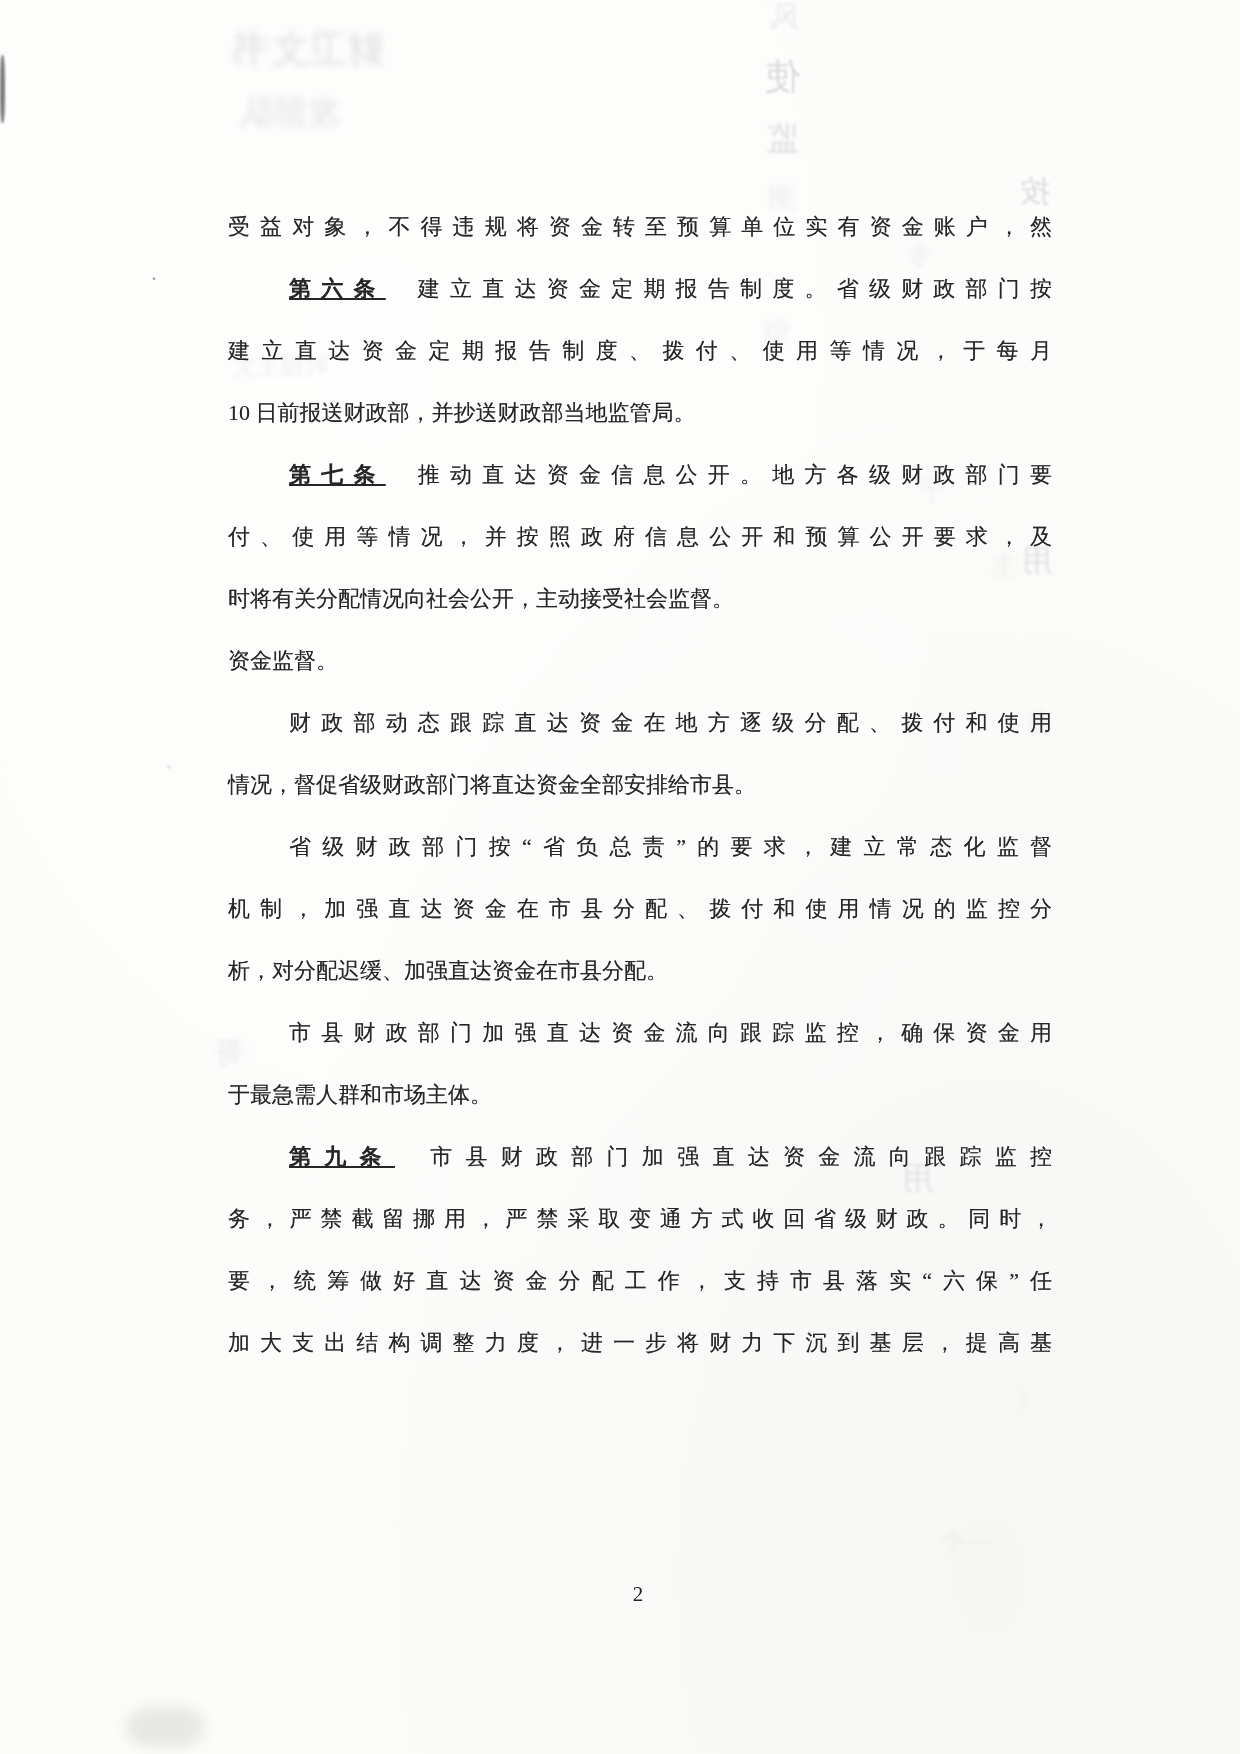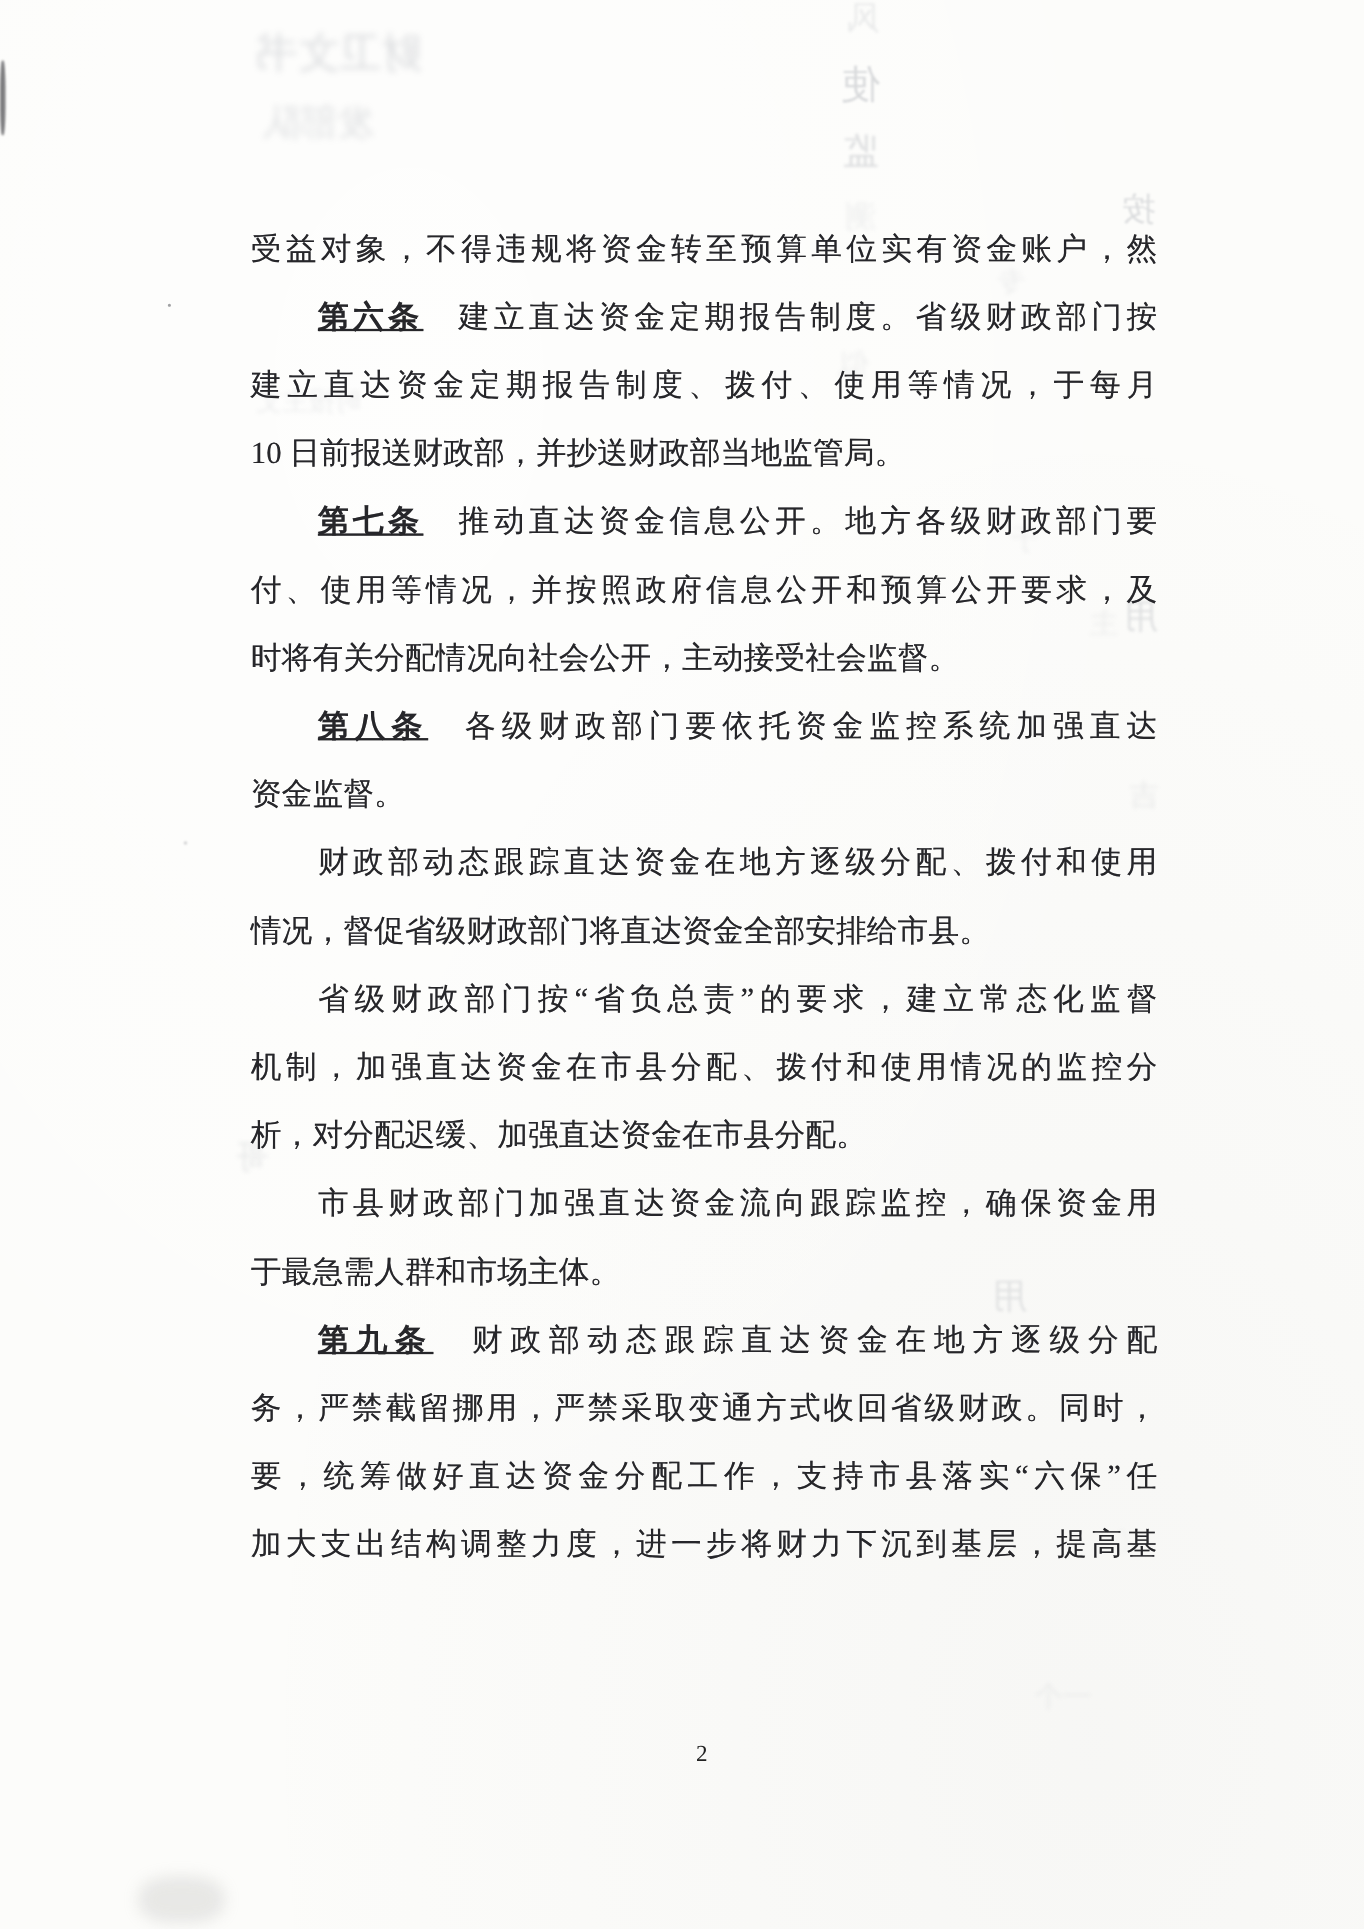--- a/index.html
+++ b/index.html
@@ -13,21 +13,21 @@
     overflow:hidden;
     font-family:"Liberation Serif","DejaVu Serif",serif;
     color:#26262a;
   }
   .doc-text{
     position:absolute;
     left:228px;top:196px;width:824px;
   }
   .line{
     height:62px;line-height:62px;
-    font-size:28px;
+    font-size:22px;
     letter-spacing:0;
     text-shadow:0 0 0.5px rgba(45,45,50,.55);
     white-space:normal;
   }
   .line.full{text-align:justify;text-align-last:justify;text-justify:inter-character;}
   .line.indent{padding-left:61px;}
   .article-no{font-weight:700;text-decoration:underline;}
   .page-number{
     position:absolute;
     top:1582px;left:0;width:100%;
@@ -73,28 +73,27 @@
       <div class="artifact" style="left: 126px; top: 1706px; opacity: 0.28; filter: blur(7px); width: 78px; height: 42px; background: rgb(180, 180, 178); border-radius: 40%;"></div>
     </div>
   <div class="doc-text">
       <div class="line full"><span>受益对象，不得违规将资金转至预算单位实有资金账户，然</span></div>
       <div class="line indent full"><span class="article-no">第六条</span><span>　建立直达资金定期报告制度。省级财政部门按</span></div>
       <div class="line full"><span>建立直达资金定期报告制度、拨付、使用等情况，于每月</span></div>
       <div class="line"><span>10 日前报送财政部，并抄送财政部当地监管局。</span></div>
       <div class="line indent full"><span class="article-no">第七条</span><span>　推动直达资金信息公开。地方各级财政部门要</span></div>
       <div class="line full"><span>付、使用等情况，并按照政府信息公开和预算公开要求，及</span></div>
       <div class="line"><span>时将有关分配情况向社会公开，主动接受社会监督。</span></div>
-      <div class="line indent full"><span class="article-no">第八条</span><span>　各级财政部门要依托资金监控系统加强直达</span></div>
       <div class="line"><span>资金监督。</span></div>
       <div class="line indent full"><span>财政部动态跟踪直达资金在地方逐级分配、拨付和使用</span></div>
       <div class="line"><span>情况，督促省级财政部门将直达资金全部安排给市县。</span></div>
       <div class="line indent full"><span>省级财政部门按“省负总责”的要求，建立常态化监督</span></div>
       <div class="line full"><span>机制，加强直达资金在市县分配、拨付和使用情况的监控分</span></div>
       <div class="line"><span>析，对分配迟缓、加强直达资金在市县分配。</span></div>
       <div class="line indent full"><span>市县财政部门加强直达资金流向跟踪监控，确保资金用</span></div>
       <div class="line"><span>于最急需人群和市场主体。</span></div>
-      <div class="line indent full"><span class="article-no">第九条</span><span>　财政部动态跟踪直达资金在地方逐级分配</span></div>
+      <div class="line indent full"><span class="article-no">第九条</span><span>　市县财政部门加强直达资金流向跟踪监控</span></div>
       <div class="line full"><span>务，严禁截留挪用，严禁采取变通方式收回省级财政。同时，</span></div>
       <div class="line full"><span>要，统筹做好直达资金分配工作，支持市县落实“六保”任</span></div>
       <div class="line full"><span>加大支出结构调整力度，进一步将财力下沉到基层，提高基</span></div>
     </div>
   <div class="page-number">2</div>
 </div>
 
 </body></html>

